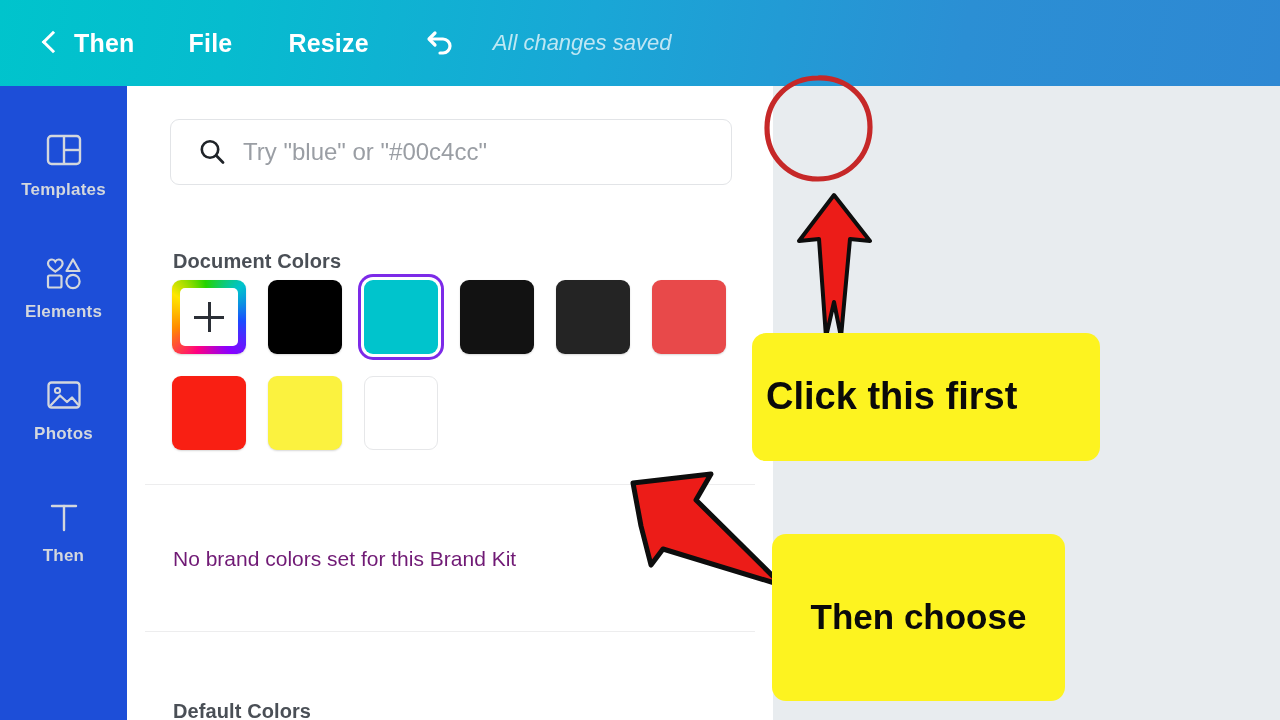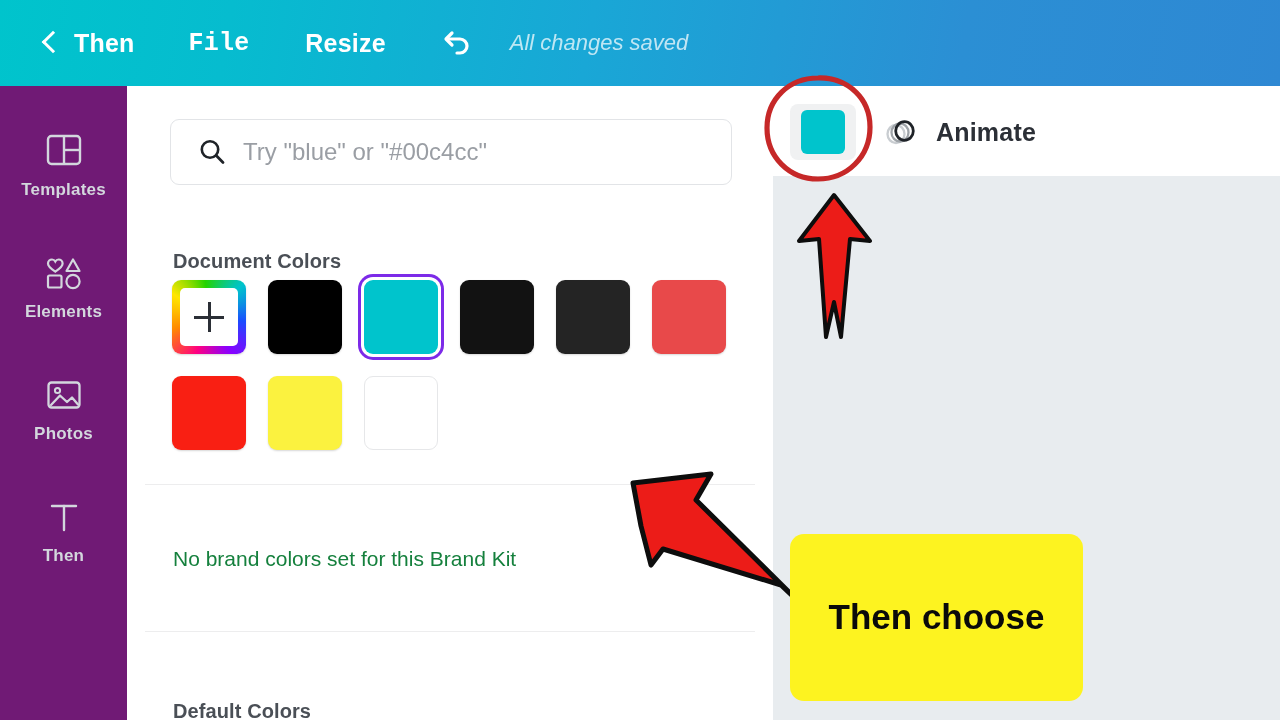--- a/index.html
+++ b/index.html
@@ -23,34 +23,34 @@
   .tb-back::before{
     content:""; position:absolute; left:9px; top:4px;
     width:13px; height:13px; border-left:3px solid #fff; border-bottom:3px solid #fff;
     transform:rotate(45deg);
   }
   .tb-item {
     color:#ffffff; font-size:25px; font-weight:bold; letter-spacing:0.2px;
     white-space:nowrap;
   }
   #tb-home { margin-left:12px; }
-  #tb-file { margin-left:54px;font-family:Liberation Mono, monospace; }
+  #tb-file { margin-left:54px; }
   #tb-resize { margin-left:56px; }
   #tb-undo {
     margin-left:54px; width:34px; height:34px; position:relative; flex:0 0 auto;
   }
   #tb-saved {
     margin-left:36px; color:rgba(255,255,255,0.72);
     font-size:22px; font-style:italic; font-weight:normal; white-space:nowrap;
   }
 
   
   #rail {
     position:absolute; left:0; top:86px; width:127px; height:634px;
-    background:#701a75;
+    background:#1d4ed8;
     padding-top:18px;
   }
   .rail-item {
     width:127px; height:122px;
     display:flex; flex-direction:column; align-items:center; justify-content:center;
     gap:9px;
   }
   .rail-ico { width:42px; height:40px; display:block; }
   .rail-lbl { color:#d3d7dd; font-size:17px; font-weight:bold; letter-spacing:0.2px; }
 
@@ -72,21 +72,21 @@
   }
   #search-input::placeholder { color:#9a9ea4; }
 
   .sec-title {
     position:absolute; font-size:20px; color:#4a4f56; font-weight:bold;
     letter-spacing:0.1px;
   }
   #doc-title { left:46px; top:157px;margin-top:7px; }
   #brandtxt {
     position:absolute; left:46px; top:461px;
-    font-size:21px; color:#15803d; white-space:nowrap;
+    font-size:21px; color:#701a75; white-space:nowrap;
   }
   #def-title { left:46px; top:614px; }
 
   .divider { position:absolute; left:18px; width:610px; height:1px; background:#ededee; }
   #div1 { top:398px; }
   #div2 { top:545px; }
 
   #swatches {
     position:absolute; left:45px; top:194px; width:570px;
     display:flex; flex-wrap:wrap; gap:22px 22px;
@@ -147,21 +147,21 @@
     position:absolute; background:#fdf320; border-radius:14px;
     display:flex; align-items:center; justify-content:center;
     text-align:center; color:#0a0a0a; font-weight:bold;
     line-height:1.15; padding:0 18px;
   }
   #callout-1 {
     left:752px; top:333px; width:348px; height:128px; font-size:38px;
     justify-content:flex-start; padding-left:14px;
   }
   #callout-2 {
-    left:790px; top:534px; width:293px; height:167px; font-size:35px;
+    left:772px; top:534px; width:293px; height:167px; font-size:35px;
     flex-direction:column; line-height:1.28;
   }
   #arrow-up { position:absolute; left:793px; top:192px; width:84px; height:148px; }
   #arrow-diag { position:absolute; left:604px; top:464px; width:212px; height:163px; }
 </style>
 </head>
 <body>
 
 <div id="root">
 
@@ -268,53 +268,39 @@
 
   <div id="canvas-area">
     
     
     
     
     
     
   </div>
 
-  <div id="ctx-toolbar">
-    <div id="ctx-swatch-btn">
-      <div class="chip"></div>
-    </div>
-    <div id="animate-btn">
-      <span id="animate-icon">
-        <svg width="40" height="36" viewBox="0 0 40 36" fill="none">
-          <ellipse cx="13" cy="20" rx="8.5" ry="9" stroke="#c9cdd1" stroke-width="2.3"></ellipse>
-          <ellipse cx="17" cy="18.5" rx="8.5" ry="9" stroke="#9fa4a9" stroke-width="2.3"></ellipse>
-          <ellipse cx="21.5" cy="17" rx="8.8" ry="9.3" stroke="#1f2328" stroke-width="2.8"></ellipse>
-        </svg>
-      </span>
-      <span id="animate-label">Animate</span>
-    </div>
-  </div>
 
   <div id="anno-circle">
     <svg width="113" height="113" viewBox="0 0 113 113" fill="none">
       <path d="M57 6 C86 6 108 26 108 55 C108 85 85 107 56 107 C27 107 5 85 5 56 C5 27 27 6 56 6
                C73 5.5 89 12 99 26" stroke="#c62828" stroke-width="5.2" stroke-linecap="round" fill="none"></path>
     </svg>
   </div>
 
   <div id="arrow-up">
     <svg width="84" height="148" viewBox="0 0 84 148" fill="none">
       <path d="M41 3 L77 49 L57 47 L48 145 L41 110 L33 145 L26 47 L6 49 Z" fill="#ec1c18" stroke="#0d0d0d" stroke-width="4" stroke-linejoin="round"></path>
     </svg>
   </div>
 
   <div id="arrow-diag">
     <svg width="212" height="163" viewBox="0 0 212 163" fill="none">
       <path d="M29 19 L107 10 L92 36 L196 139 L177 121 L59 85 L47 101 L37 62 Z" fill="#ec1c18" stroke="#0d0d0d" stroke-width="5" stroke-linejoin="round"></path>
     </svg>
   </div>
 
+  <div class="callout" id="callout-1">Click this first</div>
 
   <div class="callout" id="callout-2">
     <span>Then choose</span>
   </div>
 
 </div>
 
 </body></html>

